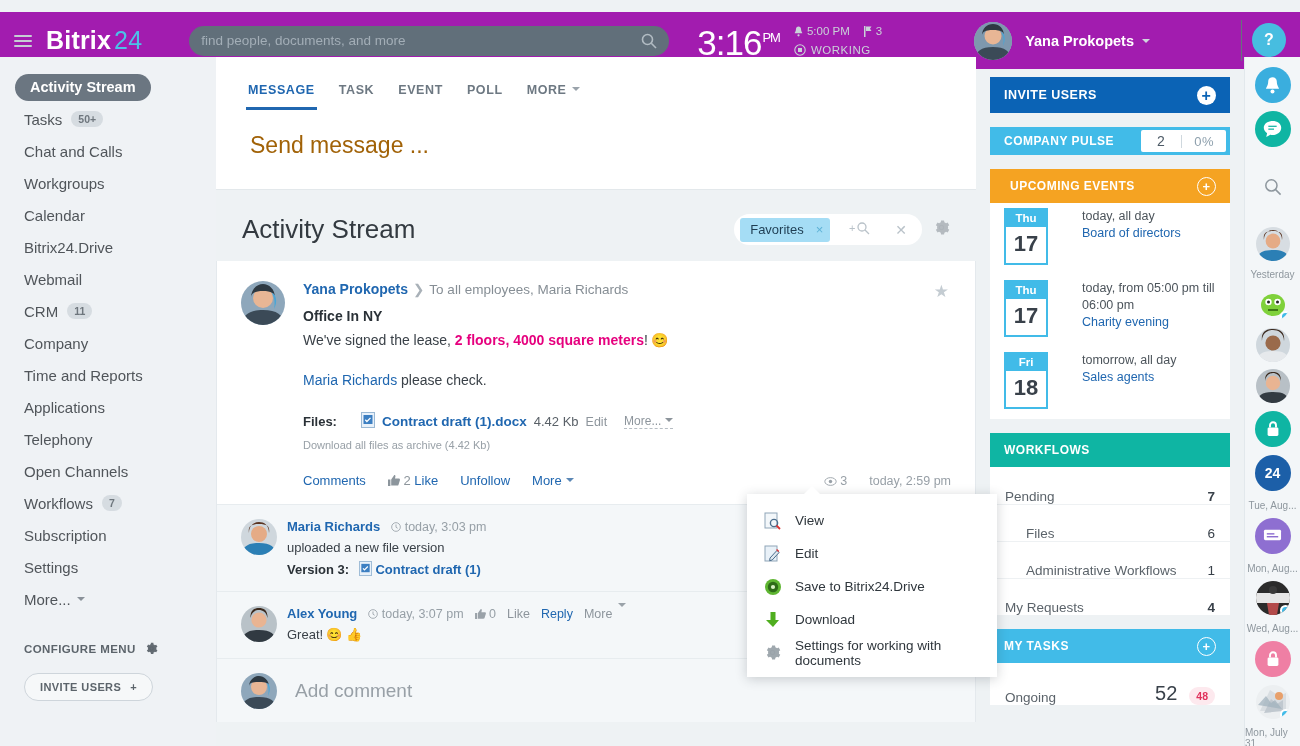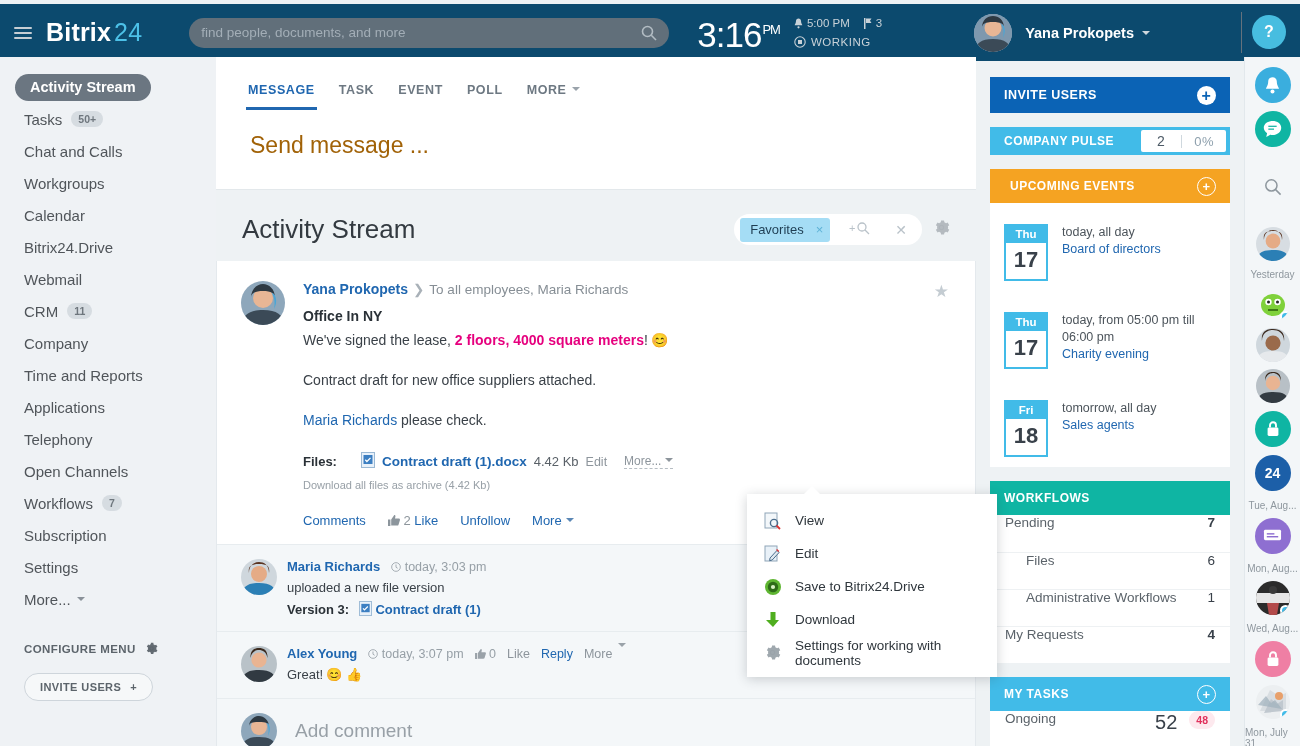--- a/index.html
+++ b/index.html
@@ -5,22 +5,22 @@
   * { box-sizing: border-box; margin: 0; padding: 0; }
   html, body {
     width: 1300px; height: 746px;
     font-family: "Liberation Sans", sans-serif;
     background: #eef2f4; overflow: hidden;
   }
   .app { position: relative; width: 1300px; height: 746px; }
 
   
   .topbar {
-    position: absolute; top: 4px; left: 0; width: 1300px; height: 57px;
-    background: #0c4a6e; display: flex; align-items: center;
+    position: absolute; top: 12px; left: 0; width: 1300px; height: 57px;
+    background: #a21caf; display: flex; align-items: center;
   }
   .burger { width: 18px; margin-left: 14px; cursor: pointer; }
   .burger i { display: block; height: 2px; background: #c6ced4; margin: 3px 0; border-radius: 1px; }
   .logo {
     margin-left: 14px; font-size: 25px; font-weight: bold; color: #fff;
     letter-spacing: .2px;
   }
   .logo .n { color: #4cc1e8; font-weight: normal; margin-left: 3px; }
   .searchwrap {
     margin-left: 47px; width: 480px; height: 30px; background: #616f7a;
@@ -198,28 +198,28 @@
   .bar.events { background: #f5a322; padding-left: 20px; }
   .bar.wf { background: #0fb5a3; }
   .bar.tasks { background: #41bbe8; }
   .plusc {
     width: 19px; height: 19px; border-radius: 50%; display: flex;
     align-items: center; justify-content: center; font-size: 15px; line-height: 15px;
   }
   .plusc.solid { background: #fff; color: #0b63b5; font-weight: bold; font-size: 16px; }
   .plusc.ring { border: 1.5px solid #fff; color: #fff; font-size: 13px; }
   .wbody { background: #fff; }
-  .evt { display: flex; padding: 21px 14px 10px; }
+  .evt { display: flex; padding: 5px 14px 10px; gap: 20px; }
   .cal { width: 44px; flex: none; border: 2px solid #41bbe8; }
   .cal .dow { background: #41bbe8; color: #fff; font-size: 11.5px; text-align: center; padding: 2px 0 3px; font-weight: bold; }
   .cal .day { text-align: center; font-size: 22px; color: #39414a; padding: 4px 0 6px; font-weight: bold; }
   .evtxt { margin-left: 14px; font-size: 12.5px; color: #4c545b; line-height: 17px; }
   .evtxt .t { color: #2067b0; cursor: pointer; }
   .wrow {
-    display: flex; align-items: flex-start; height: 37px; padding: 0 15px;
+    display: flex; align-items: flex-end; height: 37px; padding: 0 15px;
     font-size: 13.5px; color: #5b636a; border-top: 1px solid #eef1f3; cursor: pointer;
   }
   .wrow:first-child { border-top: 0; }
   .wrow .n { margin-left: auto; font-weight: bold; color: #39414a; font-size: 13.5px; }
   .wrow.sub { padding-left: 36px; }
   .wrow.sub .n { font-weight: normal; }
   .wrow.big { height: 42px; }
   .wrow.big .n { font-size: 20px; font-weight: normal; }
   .pill {
     background: #fde9ee; color: #e0315c; font-size: 10.5px; font-weight: bold;
@@ -438,21 +438,20 @@
         <div class="pbody">
           <span class="star">★</span>
           <div class="pmeta">
             <span class="aut">Yana Prokopets</span><span class="arrow">❯</span><span>To all employees, Maria Richards</span>
           </div>
           <div class="ptitle">Office In NY</div>
           <div class="ptext">
             <span>We've signed the lease, </span><span class="hl">2 floors, 4000 square meters</span><span>!</span>
             <span class="emoji">😊</span>
           </div>
-          <div class="ptext sp">Contract draft for new office suppliers attached.</div>
           <div class="ptext sp">
             <span class="lnk">Maria Richards</span><span> please check.</span>
           </div>
 
           <div class="filesrow">
             <span class="flabel">Files:</span>
             <span>
               <svg width="14" height="16" viewBox="0 0 14 16">
                   <rect x="0.5" y="0.5" width="13" height="15" fill="#e8f1fa" stroke="#9ab8d4"></rect>
                   <rect x="2.5" y="3" width="9" height="9" fill="#3c7fc2"></rect>

